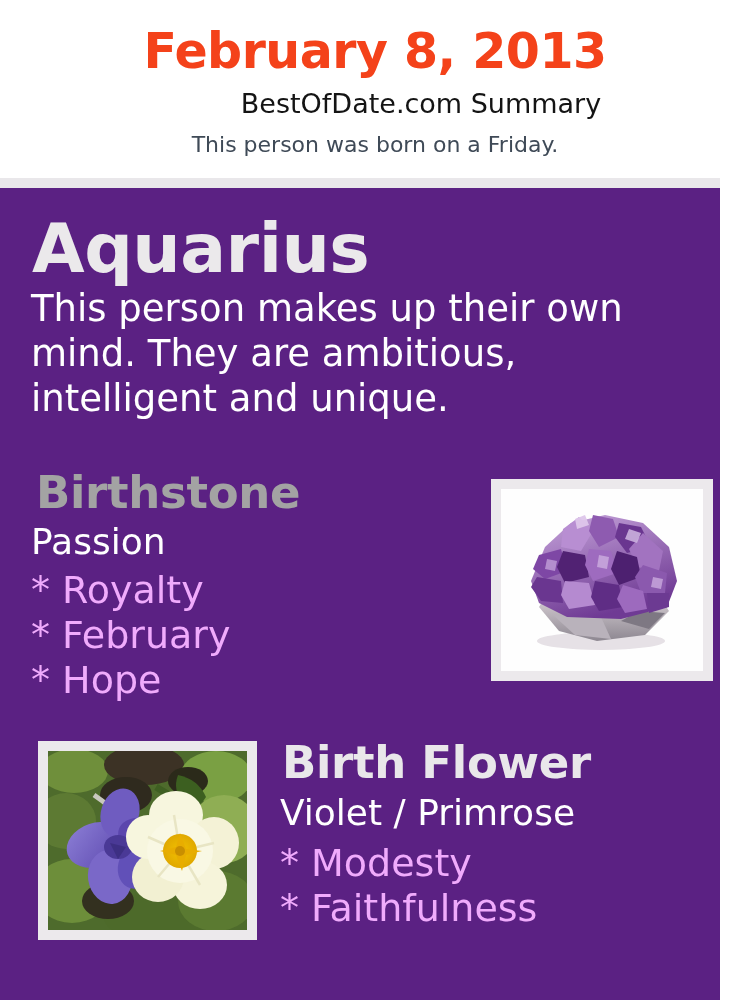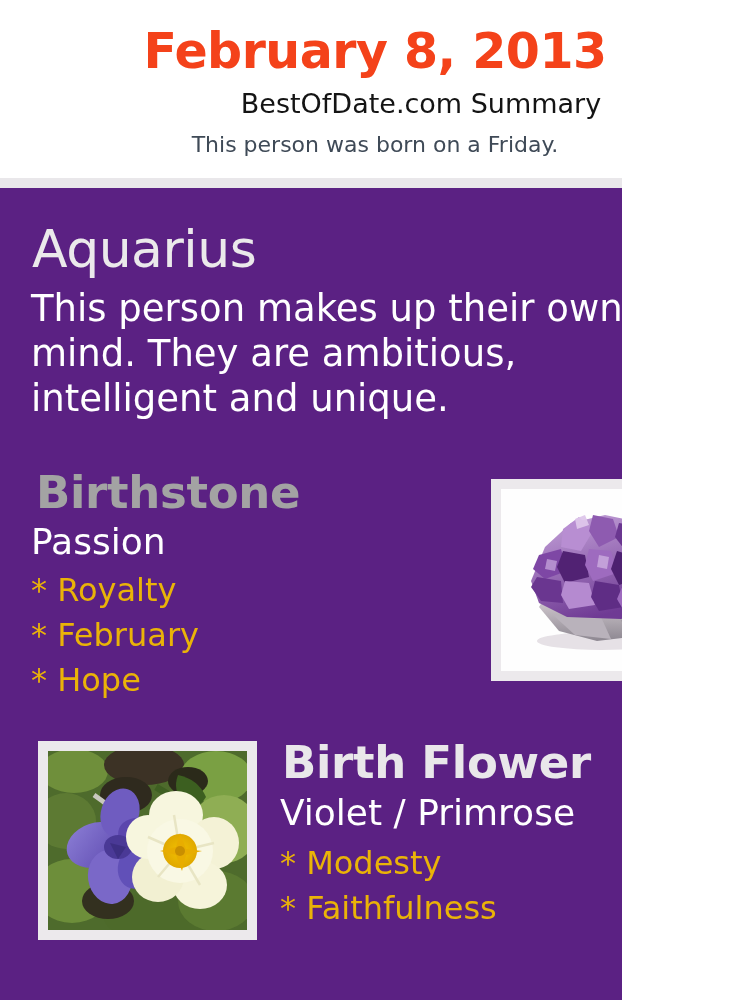--- a/index.html
+++ b/index.html
@@ -8,21 +8,21 @@
   }
   body {
     width: 750px;
     height: 1000px;
     background: #ffffff;
     font-family: "DejaVu Sans", "Liberation Sans", sans-serif;
     overflow: hidden;
   }
   .page {
     position: relative;
-    width: 622px;
+    width: 720px;
     height: 1000px;
     overflow: hidden;
   }
 
   
   .header {
     position: absolute;
     left: 0; top: 0;
     width: 750px;
     height: 178px;
@@ -75,22 +75,22 @@
     position: absolute;
     left: 0; top: 188px;
     width: 750px;
     height: 812px;
     background: #5b2183;
   }
 
   .zodiac-name {
     position: absolute;
     left: 32px; top: 30px;
-    font-size: 52px;
-    font-weight: normal;
+    font-size: 68px;
+    font-weight: bold;
     color: #ebe9eb;
     line-height: 62px;
     letter-spacing: -0.5px;
     white-space: nowrap;
   }
   .zodiac-desc {
     position: absolute;
     left: 31px; top: 98px;
     width: 650px;
     font-size: 37px;
@@ -123,23 +123,23 @@
     color: #ffffff;
     line-height: 44px;
     white-space: nowrap;
   }
   .birthstone-traits {
     position: absolute;
     left: 31px; top: 102px;
     width: 430px;
   }
   .trait {
-    font-size: 32px;
-    font-weight: normal;
-    color: #eab308;
+    font-size: 38px;
+    font-weight: normal;
+    color: #f0abfc;
     line-height: 45px;
     white-space: nowrap;
   }
 
   
   .photo-frame {
     position: absolute;
     background: #ece9ec;
     padding: 10px;
     box-sizing: border-box;

